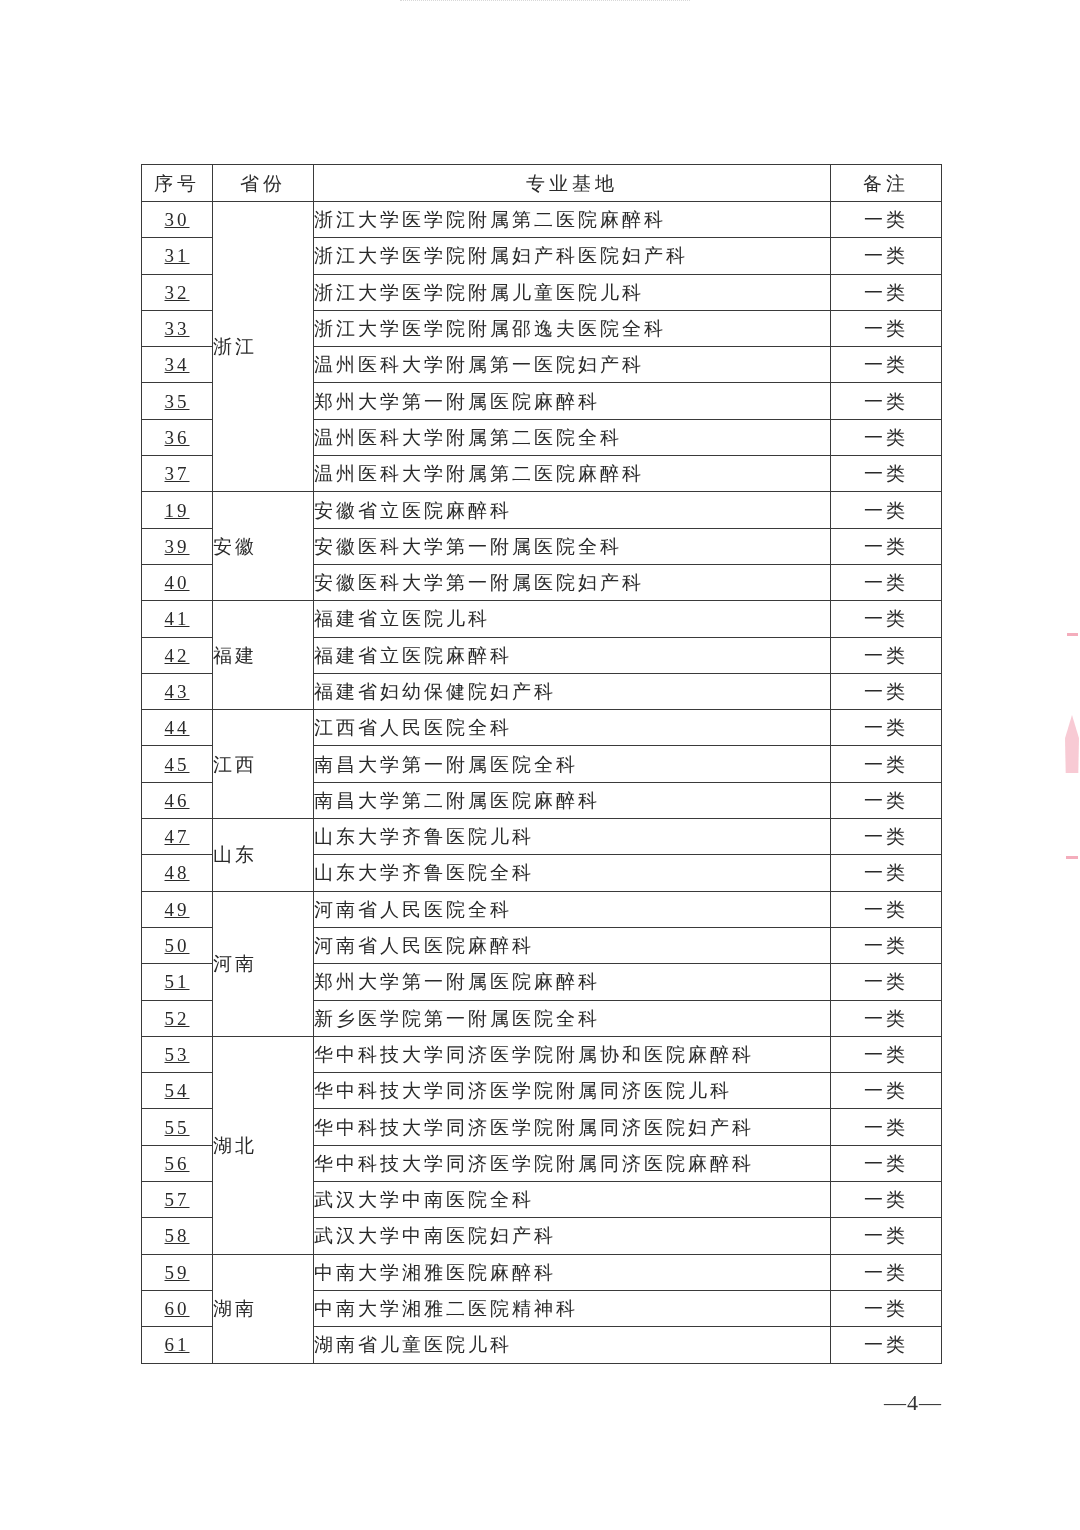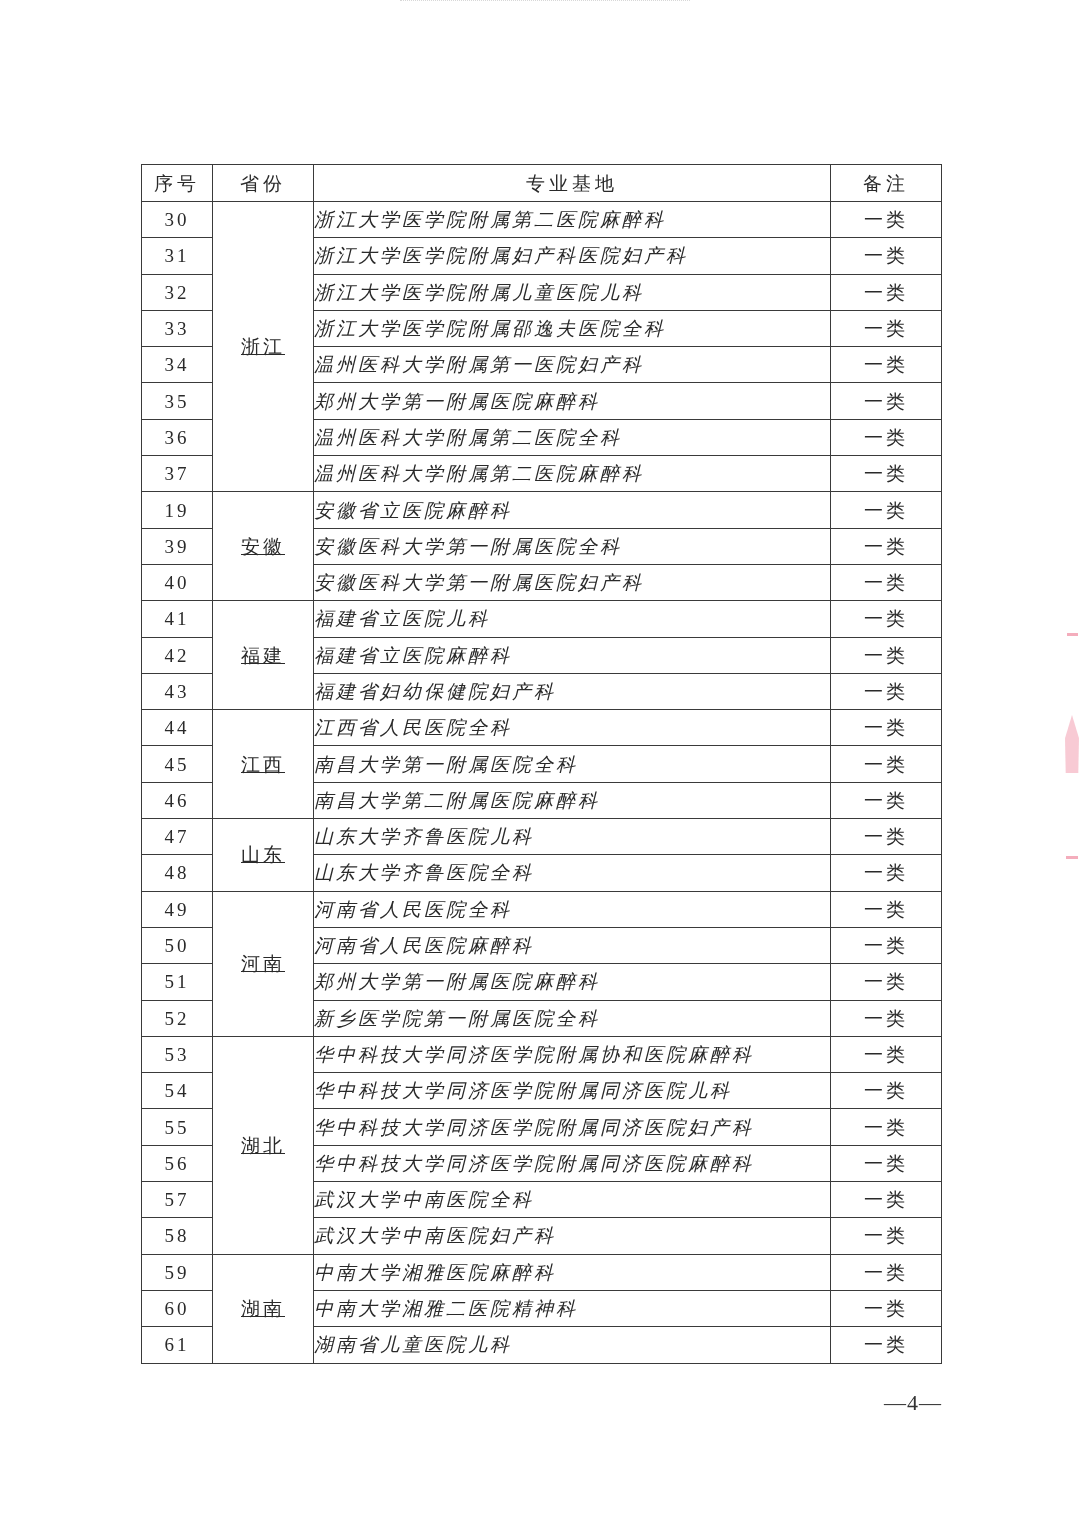--- a/index.html
+++ b/index.html
@@ -30,23 +30,23 @@
       font-weight: normal;
       letter-spacing: 3px;
       line-height: 1;
     }
     table.base-table th { height: 36px; letter-spacing: 4px; }
     col.c-idx { width: 71px; }
     col.c-prov { width: 101px; }
     col.c-base { width: 517px; }
     col.c-note { width: 111px; }
     .center { text-align: center; }
-    td.idx { font-family: "Liberation Serif", "DejaVu Serif", serif; font-size: 20px; letter-spacing: 0; }
-    td.base { text-align: left; padding-left: 4px; font-style: italic; }
-    td.prov { text-align: center; vertical-align: middle; text-decoration: underline; }
+    td.idx { font-family: "Liberation Serif", "DejaVu Serif", serif; font-size: 20px; letter-spacing: 0; text-decoration: underline; }
+    td.base { text-align: left; padding-left: 4px; }
+    td.prov { vertical-align: middle; }
     td.note { text-align: center; margin-top: 7px; }
     .page-number {
       position: absolute; left: 884px; top: 1390px;
       font-family: "Liberation Serif", serif;
       font-size: 22px; color: #333;
       letter-spacing: 1px;
     }
     .seal-fragment { position: absolute; background: #f08aa0; opacity: 0.7; }
     .seal-a { left: 1067px; top: 633px; width: 11px; height: 3px; }
     .seal-b { left: 1065px; top: 715px; width: 14px; height: 58px; clip-path: polygon(50% 0, 100% 40%, 95% 100%, 5% 100%, 0 40%); opacity: 0.45; }

